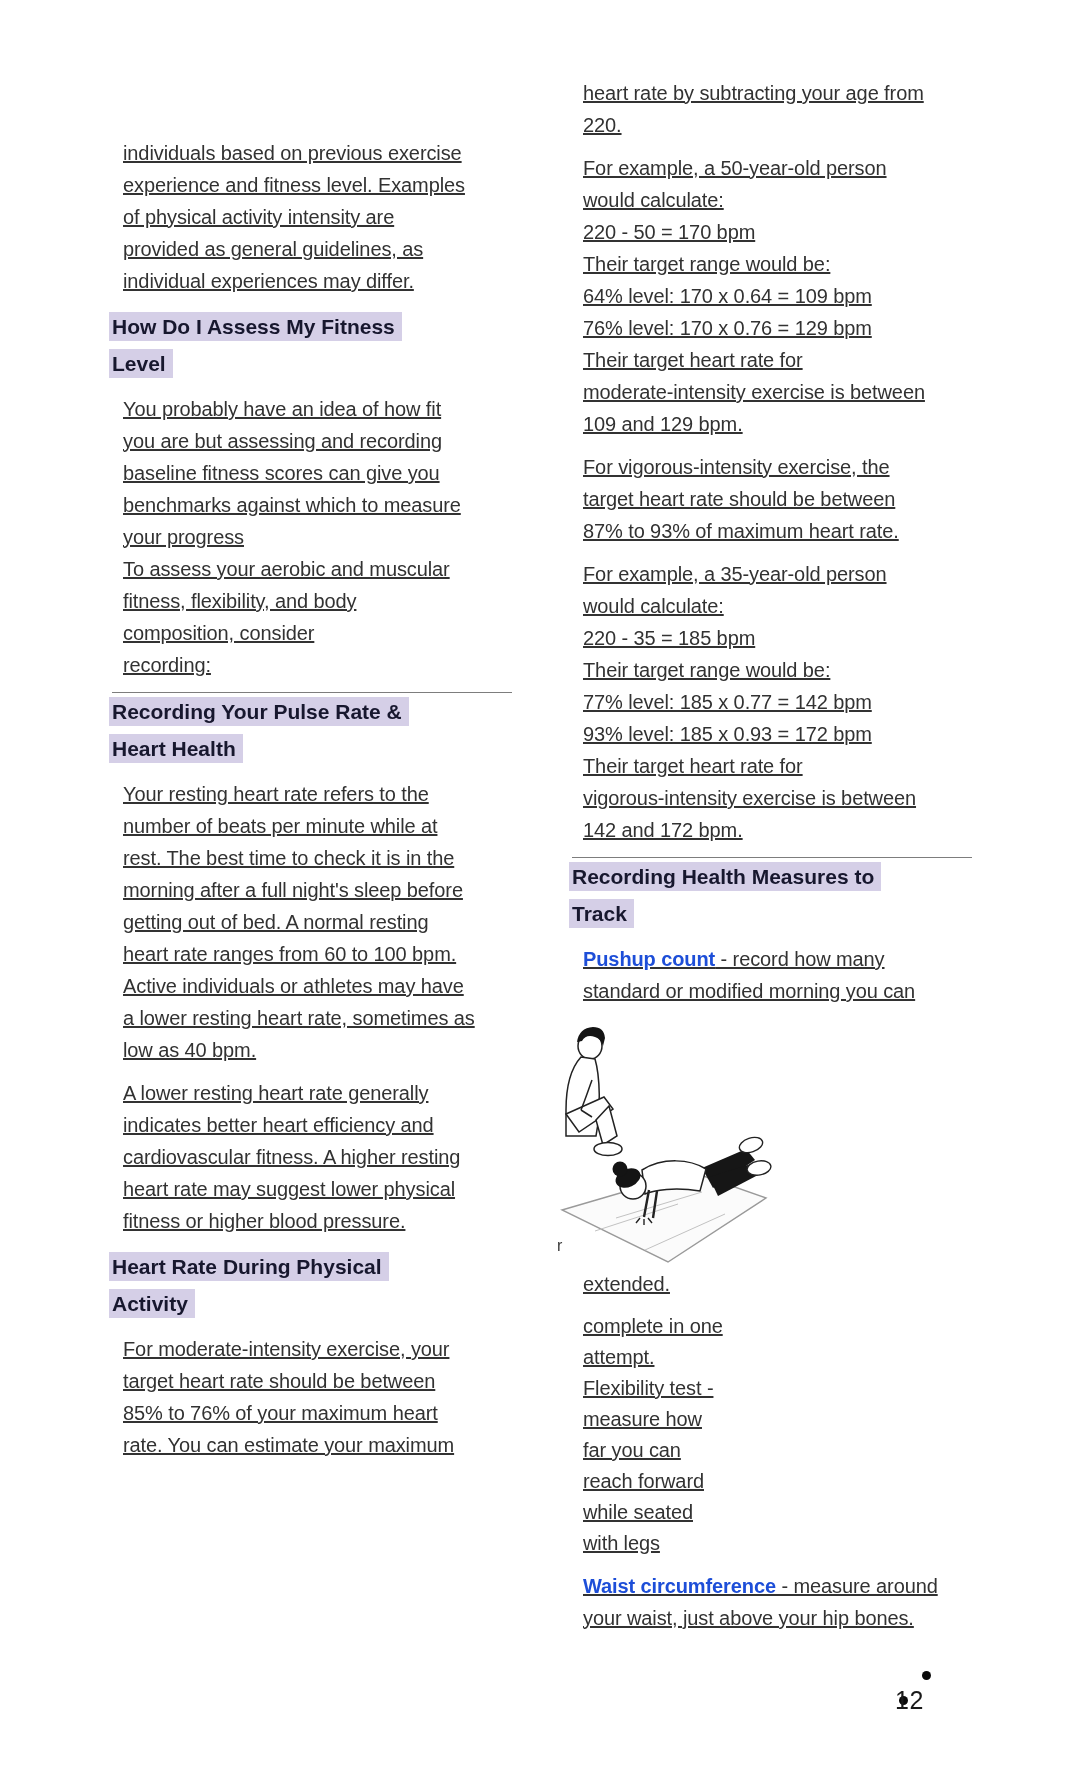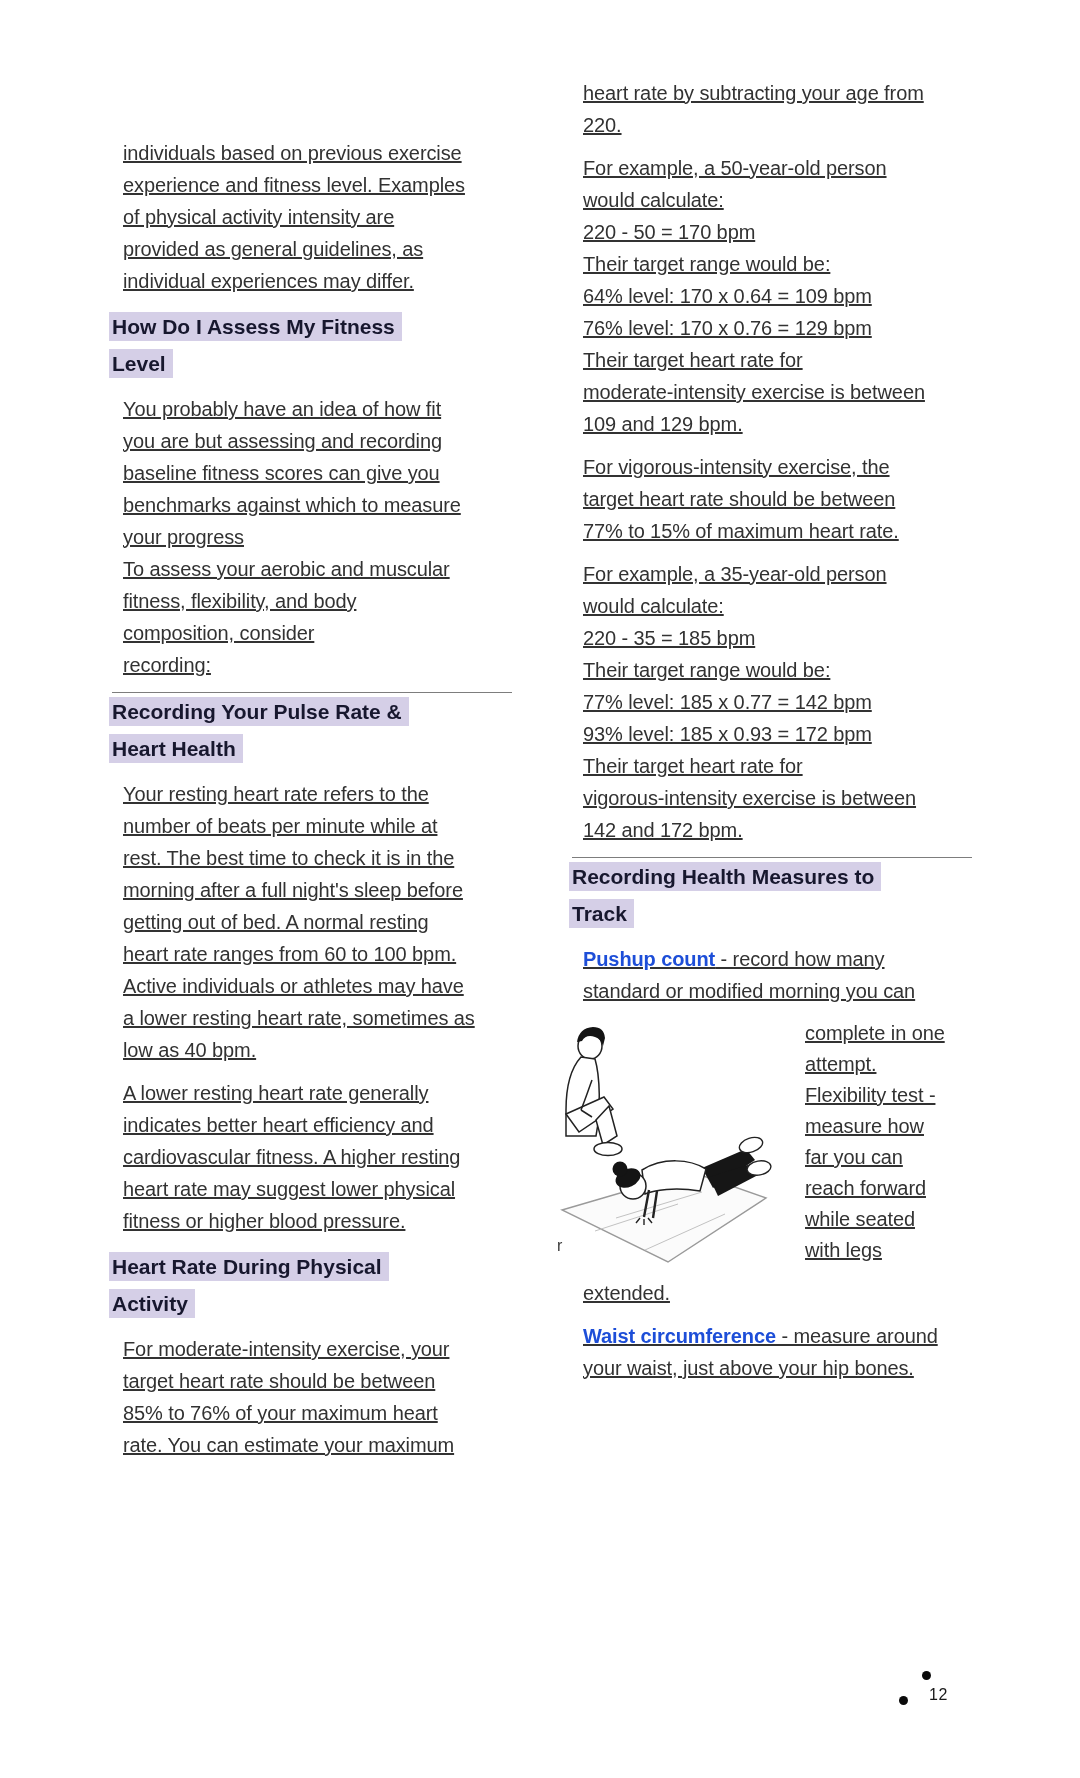--- a/index.html
+++ b/index.html
@@ -78,22 +78,22 @@
   }
   p.wrapped { line-height:31px; }
   p.extended { clear:left; margin-top:10px; }
   .r-waist { margin-top:40px; }
 
   .footer { position:absolute; left:0; top:0; width:1080px; height:1778px; pointer-events:none; }
   .dot { position:absolute; width:9px; height:9px; border-radius:50%; background:#0a0a0a; }
   .dot1 { left:922px; top:1671px; }
   .dot2 { left:899px; top:1696px; }
   .pagenum {
-    position:absolute; left:929px; top:1686px;
-    font-size:16px; color:#1a1a1a; letter-spacing:0.5px;
+    position:absolute; left:895px; top:1686px;
+    font-size:25px; color:#1a1a1a; letter-spacing:0.5px;
   }
 </style>
 </head>
 <body>
 
 <div class="page">
 
   <div class="col col-left">
     <p class="body">individuals based on previous exercise
 experience and fitness level. Examples
@@ -153,21 +153,21 @@
 220 - 50 = 170 bpm
 Their target range would be:
 64% level: 170 x 0.64 = 109 bpm
 76% level: 170 x 0.76 = 129 bpm
 Their target heart rate for
 moderate-intensity exercise is between
 109 and 129 bpm.</p>
 
     <p class="body r-p3">For vigorous-intensity exercise, the
 target heart rate should be between
-77% to 15% of maximum heart rate.</p>
+87% to 93% of maximum heart rate.</p>
 
     <p class="body r-p4">For example, a 35-year-old person
 would calculate:
 220 - 35 = 185 bpm
 Their target range would be:
 77% level: 185 x 0.77 = 142 bpm
 93% level: 185 x 0.93 = 172 bpm
 Their target heart rate for
 vigorous-intensity exercise is between
 142 and 172 bpm.</p>
@@ -200,29 +200,29 @@
         <ellipse cx="209" cy="150" rx="12" ry="7" fill="#ffffff" stroke="#222222" stroke-width="1.4" transform="rotate(-10 209 150)"></ellipse>
         <path d="M92,152 C113,139 140,141 156,151 L150,173 C125,169 104,172 95,176 Z" fill="#ffffff" stroke="#222222" stroke-width="1.5"></path>
         <circle cx="83" cy="168" r="13" fill="#ffffff" stroke="#222222" stroke-width="1.5"></circle>
         <ellipse cx="78" cy="160" rx="13" ry="9" fill="#141414" transform="rotate(-24 78 160)"></ellipse>
         <circle cx="70" cy="151" r="7.5" fill="#141414"></circle>
         <path d="M99,172 L94,199 M107,173 L103,200" stroke="#222222" stroke-width="2.4" fill="none"></path>
         <path d="M90,200 l-4,5 M94,201 l0,6 M98,200 l4,5" stroke="#222222" stroke-width="1.4" fill="none"></path>
 
         <text x="7" y="233" font-size="16" fill="#3a3a3a">r</text>
       </svg>
+        <p class="body extended">extended.</p>
         <p class="body wrapped">complete in one
 attempt.
 Flexibility test -
 measure how
 far you can
 reach forward
 while seated
 with legs</p>
-        <p class="body extended">extended.</p>
     </div>
 
     <p class="body r-waist"><strong class="lead">Waist circumference</strong><span> - measure around
 your waist, just above your hip bones.</span></p>
   </div>
 
   <div class="footer">
     <span class="dot dot1"></span>
     <span class="dot dot2"></span>
     <span class="pagenum">12</span>

